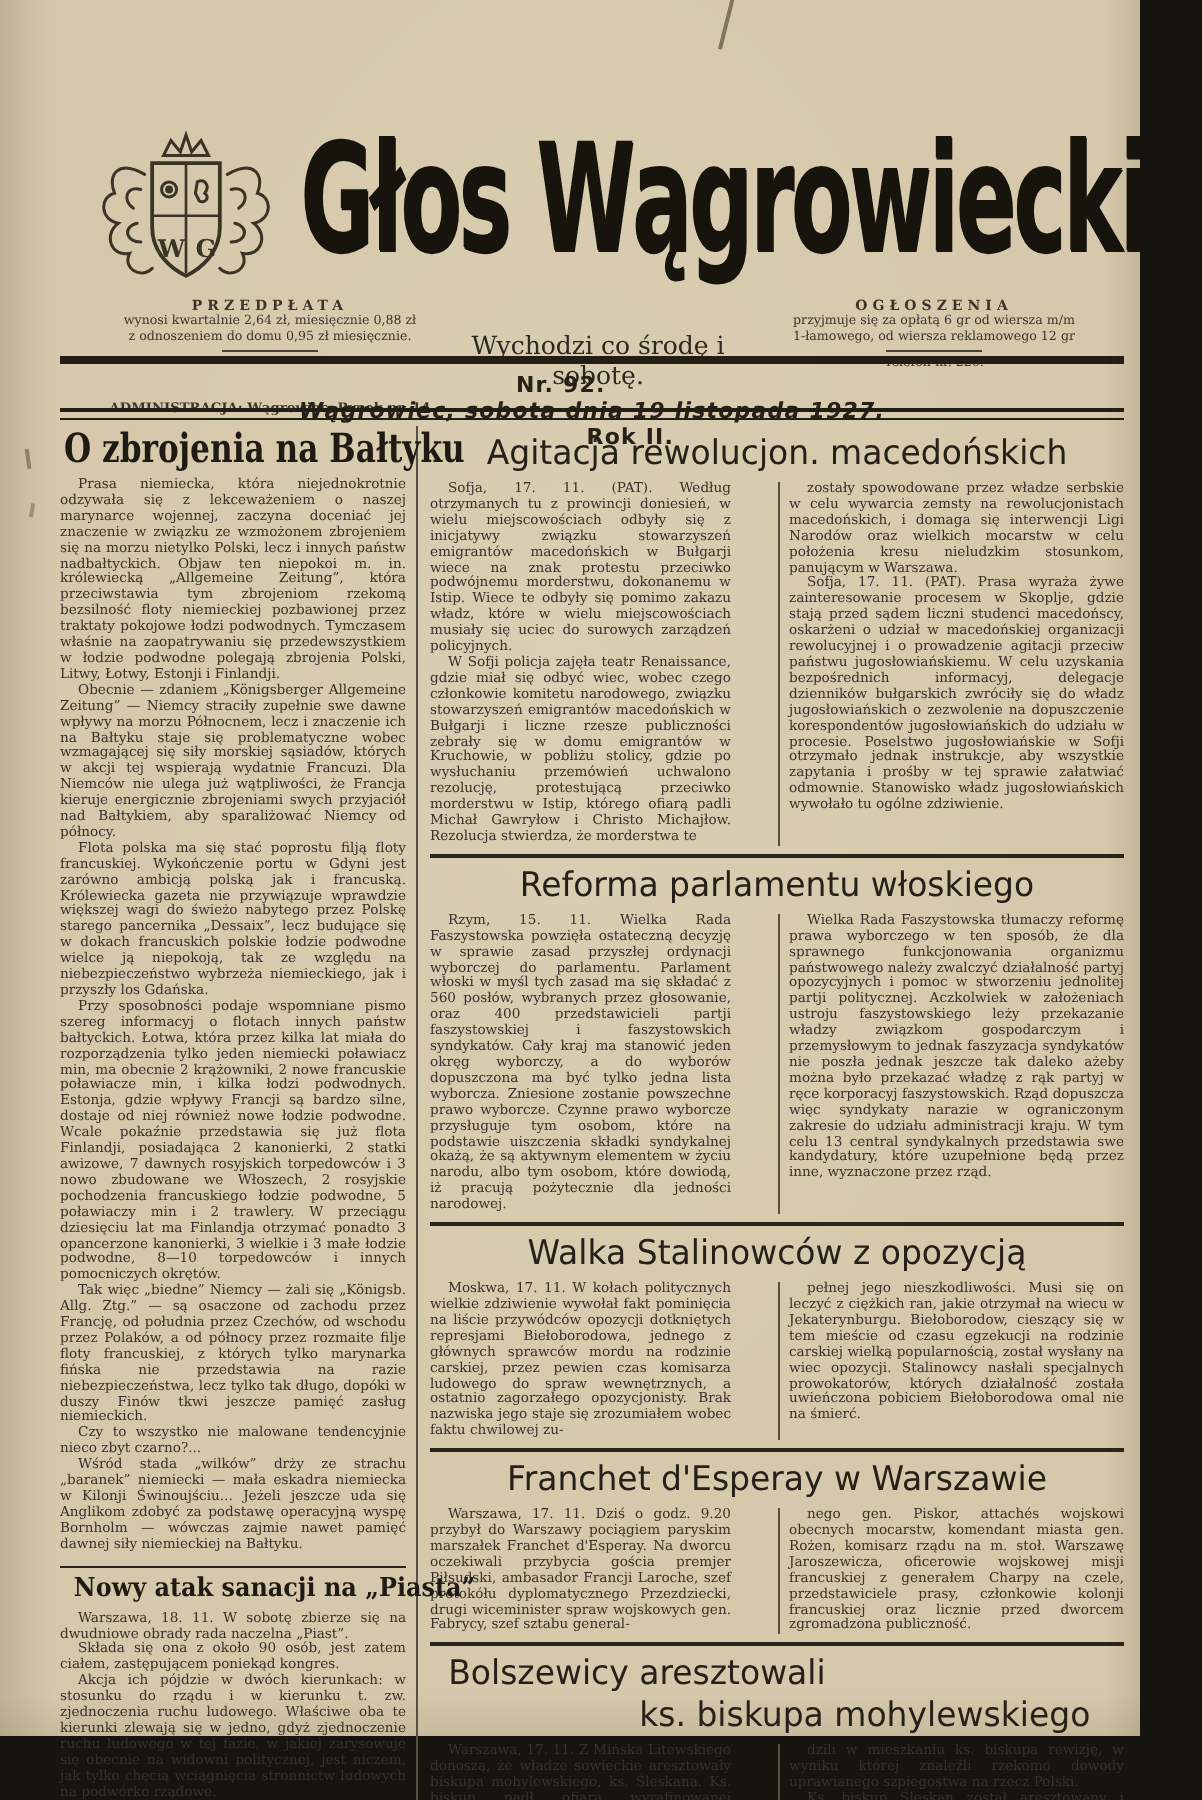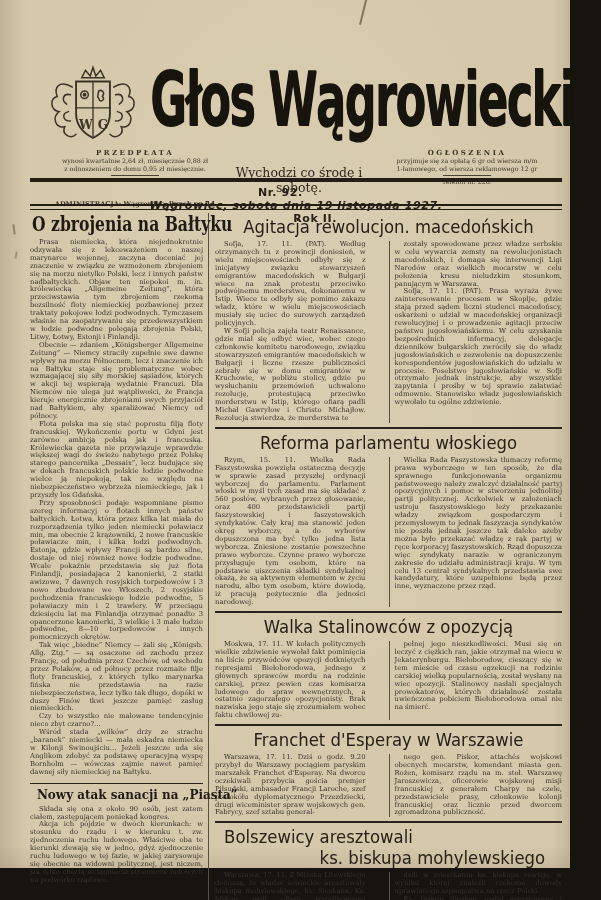--- a/index.html
+++ b/index.html
@@ -157,20 +157,21 @@
             <p>Flota polska ma się stać poprostu filją floty francuskiej. Wykończenie portu w Gdyni jest zarówno ambicją polską jak i francuską. Królewiecka gazeta nie przywiązuje wprawdzie większej wagi do świeżo nabytego przez Polskę starego pancernika „Dessaix”, lecz budujące się w dokach francuskich polskie łodzie podwodne wielce ją niepokoją, tak ze względu na niebezpieczeństwo wybrzeża niemieckiego, jak i przyszły los Gdańska.</p>
             <p>Przy sposobności podaje wspomniane pismo szereg informacyj o flotach innych państw bałtyckich. Łotwa, która przez kilka lat miała do rozporządzenia tylko jeden niemiecki poławiacz min, ma obecnie 2 krążowniki, 2 nowe francuskie poławiacze min, i kilka łodzi podwodnych. Estonja, gdzie wpływy Francji są bardzo silne, dostaje od niej również nowe łodzie podwodne. Wcale pokaźnie przedstawia się już flota Finlandji, posiadająca 2 kanonierki, 2 statki awizowe, 7 dawnych rosyjskich torpedowców i 3 nowo zbudowane we Włoszech, 2 rosyjskie pochodzenia francuskiego łodzie podwodne, 5 poławiaczy min i 2 trawlery. W przeciągu dziesięciu lat ma Finlandja otrzymać ponadto 3 opancerzone kanonierki, 3 wielkie i 3 małe łodzie podwodne, 8—10 torpedowców i innych pomocniczych okrętów.</p>
             <p>Tak więc „biedne” Niemcy — żali się „Königsb. Allg. Ztg.” — są osaczone od zachodu przez Francję, od południa przez Czechów, od wschodu przez Polaków, a od północy przez rozmaite filje floty francuskiej, z których tylko marynarka fińska nie przedstawia na razie niebezpieczeństwa, lecz tylko tak długo, dopóki w duszy Finów tkwi jeszcze pamięć zasług niemieckich.</p>
             <p>Czy to wszystko nie malowane tendencyjnie nieco zbyt czarno?...</p>
             <p>Wśród stada „wilków” drży ze strachu „baranek” niemiecki — mała eskadra niemiecka w Kilonji Świnoujściu... Jeżeli jeszcze uda się Anglikom zdobyć za podstawę operacyjną wyspę Bornholm — wówczas zajmie nawet pamięć dawnej siły niemieckiej na Bałtyku.</p>
           </div>
       </div>
       <div class="l-sec2">
         <div class="l-head2">Nowy atak sanacji na „Piasta”</div>
         <div class="body-copy">
+            <p>Warszawa, 18. 11. W sobotę zbierze się na dwudniowe obrady rada naczelna „Piast”.</p>
             <p>Składa się ona z około 90 osób, jest zatem ciałem, zastępującem poniekąd kongres.</p>
             <p>Akcja ich pójdzie w dwóch kierunkach: w stosunku do rządu i w kierunku t. zw. zjednoczenia ruchu ludowego. Właściwe oba te kierunki zlewają się w jedno, gdyż zjednoczenie ruchu ludowego w tej fazie, w jakiej zarysowuje się obecnie na widowni politycznej, jest niczem, jak tylko chęcią wciągnięcia stronnictw ludowych na podwórko rządowe.</p>
           </div>
       </div>
     </div>
 
     <div class="col-right">
 
       <div class="r-section">
         <div class="r-head">Agitacja rewolucjon. macedońskich</div>

